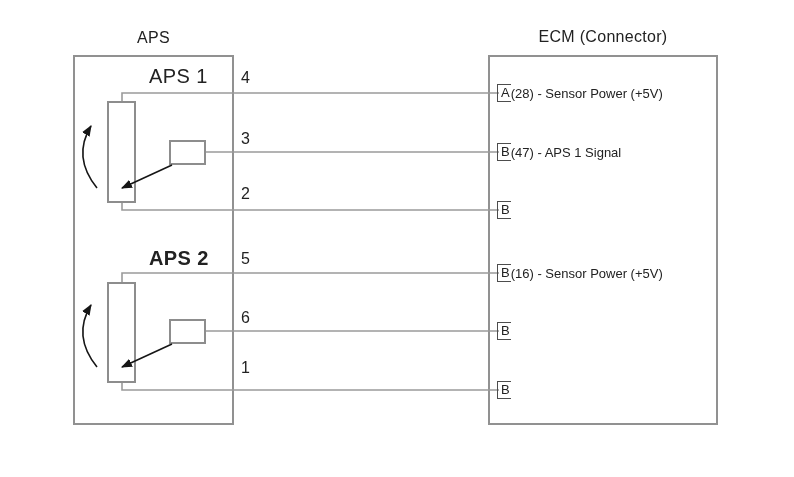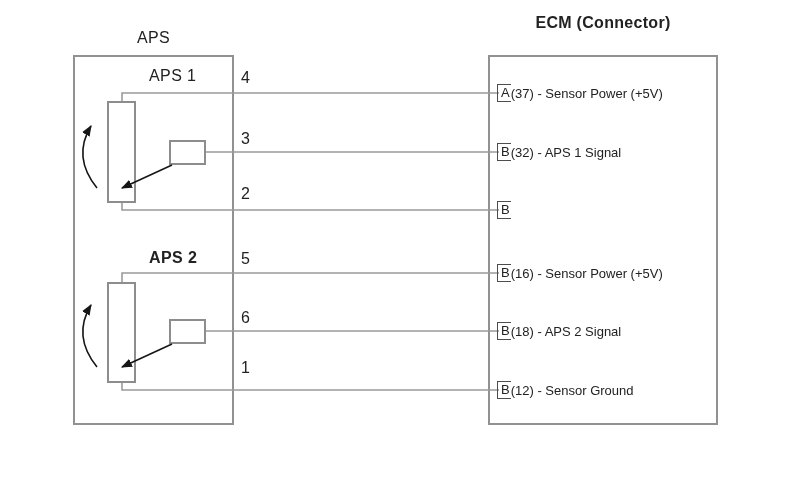--- a/index.html
+++ b/index.html
@@ -46,23 +46,23 @@
     position: absolute;
     white-space: nowrap;
     line-height: 18px;
   }
   .title {
     font-size: 16px;
     letter-spacing: 0.3px;
     text-align: center;
   }
   #aps-title { left: 74px;  top: 29px; width: 159px; }
-  #ecm-title { left: 489px; top: 14px; width: 228px; font-weight: bold; }
+  #ecm-title { left: 489px; top: 28px; width: 228px; }
   .sensor-label {
-    font-size: 16px;
+    font-size: 20px;
     letter-spacing: 0.4px;
   }
   #aps1-label { left: 149px; top: 67px; }
   #aps2-label { left: 149px; top: 249px; font-weight: bold; }
   .wire-number {
     position: absolute;
     left: 241px;
     font-size: 16px;
     line-height: 18px;
   }
@@ -145,35 +145,33 @@
 
   <div class="wire-number" id="wnum-4">4</div>
   <div class="wire-number" id="wnum-3">3</div>
   <div class="wire-number" id="wnum-2">2</div>
   <div class="wire-number" id="wnum-5">5</div>
   <div class="wire-number" id="wnum-6">6</div>
   <div class="wire-number" id="wnum-1">1</div>
 
   <div class="pin" id="pin-0">
     <span class="pin-letter">A</span>
-      <span class="pin-text">(37) - Sensor Power (+5V)</span>
+      <span class="pin-text">(28) - Sensor Power (+5V)</span>
   </div>
   <div class="pin" id="pin-1">
     <span class="pin-letter">B</span>
-      <span class="pin-text">(32) - APS 1 Signal</span>
+      <span class="pin-text">(47) - APS 1 Signal</span>
   </div>
   <div class="pin" id="pin-2">
     <span class="pin-letter">B</span>
   </div>
   <div class="pin" id="pin-3">
     <span class="pin-letter">B</span>
       <span class="pin-text">(16) - Sensor Power (+5V)</span>
   </div>
   <div class="pin" id="pin-4">
     <span class="pin-letter">B</span>
-      <span class="pin-text">(18) - APS 2 Signal</span>
   </div>
   <div class="pin" id="pin-5">
     <span class="pin-letter">B</span>
-      <span class="pin-text">(12) - Sensor Ground</span>
   </div>
 
 </div>
 
 </body></html>

